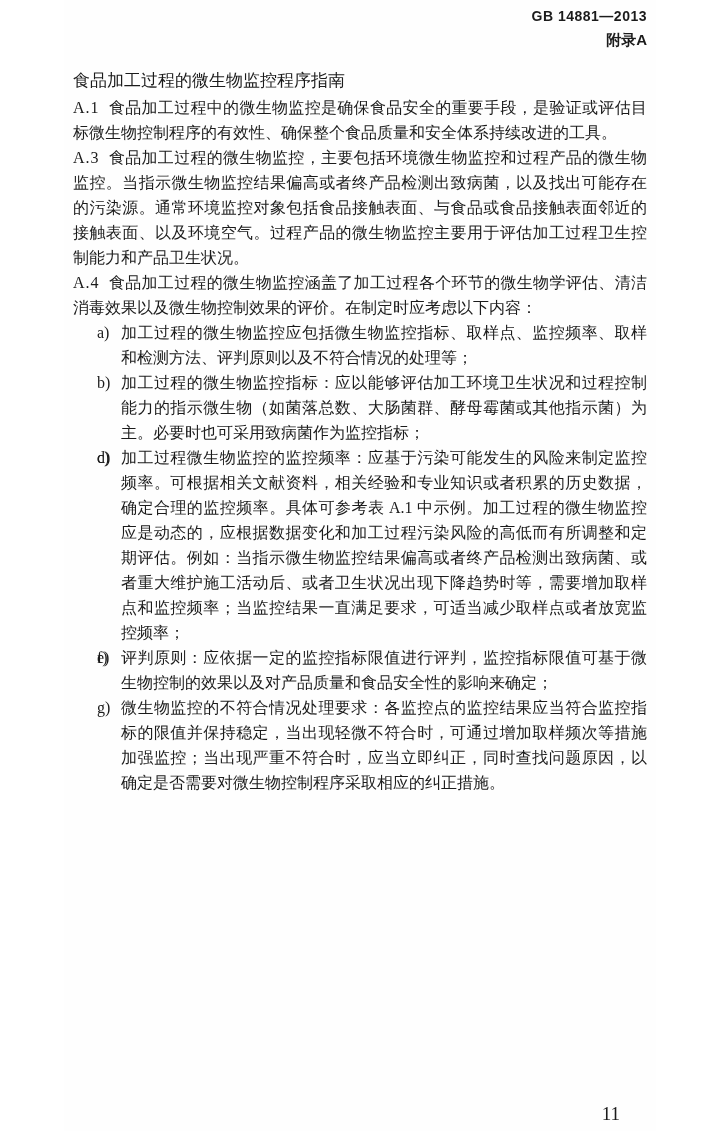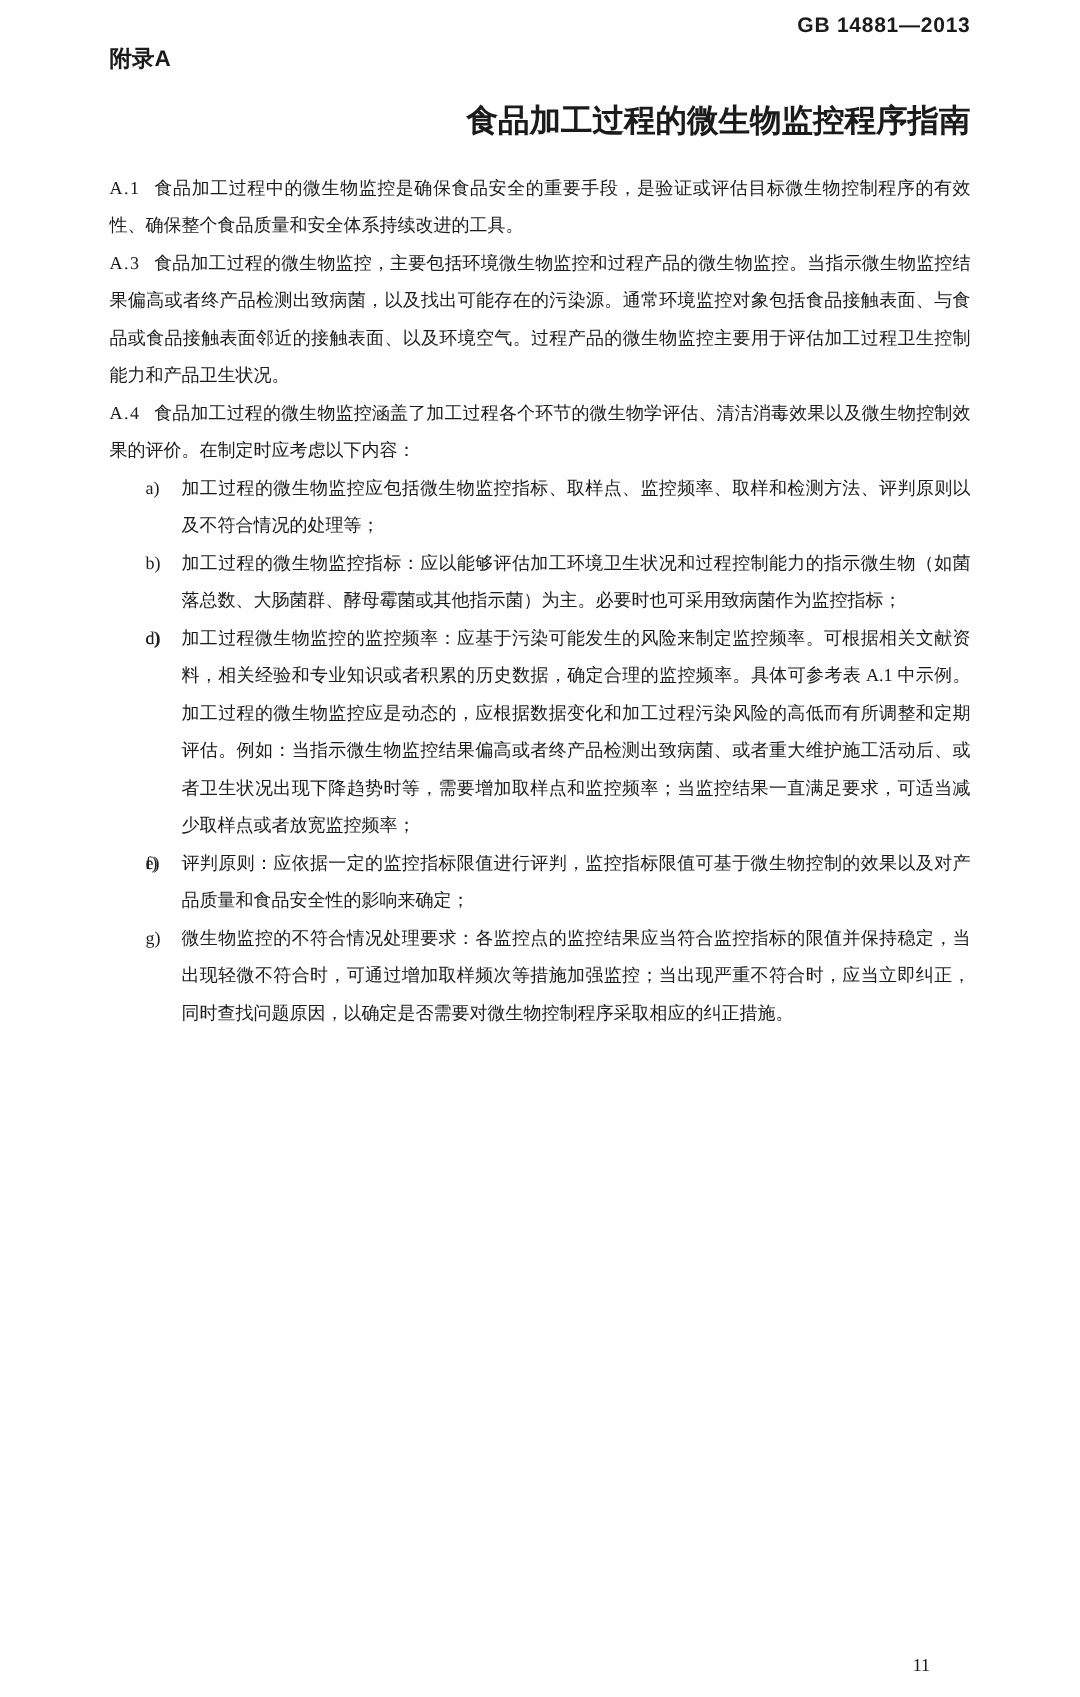--- a/index.html
+++ b/index.html
@@ -19,45 +19,45 @@
     position: absolute;
     top: 8px;
     right: 9px;
     font-family: "Liberation Sans", "DejaVu Sans", sans-serif;
     font-weight: bold;
     font-size: 14px;
     letter-spacing: 0.5px;
   }
   .appendix {
     padding-top: 31px;
-    text-align: left;
+    text-align: right;
     font-family: "Liberation Sans", "DejaVu Sans", sans-serif;
     font-weight: bold;
     font-size: 15px;
     line-height: 17px;
   }
   .title {
     margin: 21px 0 0 0;
-    text-align: right;
+    text-align: left;
     font-family: "Liberation Sans", "DejaVu Sans", sans-serif;
-    font-weight: bold;
-    font-size: 21px;
+    font-weight: normal;
+    font-size: 17px;
     line-height: 24px;
   }
   .note {
     margin-top: 23px;
     font-size: 14px;
     line-height: 27px;
     text-indent: 28px;
     text-align: justify;
   }
   .note-label { font-weight: bold; }
   .body-block {
-    margin-top: 20px;
-    font-size: 12px;
+    margin-top: 2px;
+    font-size: 16px;
     line-height: 25px;
     text-align: justify;
   }
   .para { margin: 0; }
   .para-label {
     letter-spacing: 1px;
     margin-right: 9px;
     white-space: nowrap;
   }
   .list { margin: 0; }
@@ -68,21 +68,21 @@
   }
   .li-label {
     position: absolute;
     left: 24px;
     top: 0;
   }
   .page-num {
     position: absolute;
     top: 1103px;
     right: 36px;
-    font-size: 12px;
+    font-size: 19px;
     text-align: center;
   }
 </style>
 </head>
 <body>
 
 <div class="page">
 
   <div class="std-number">GB 14881—2013</div>
 

